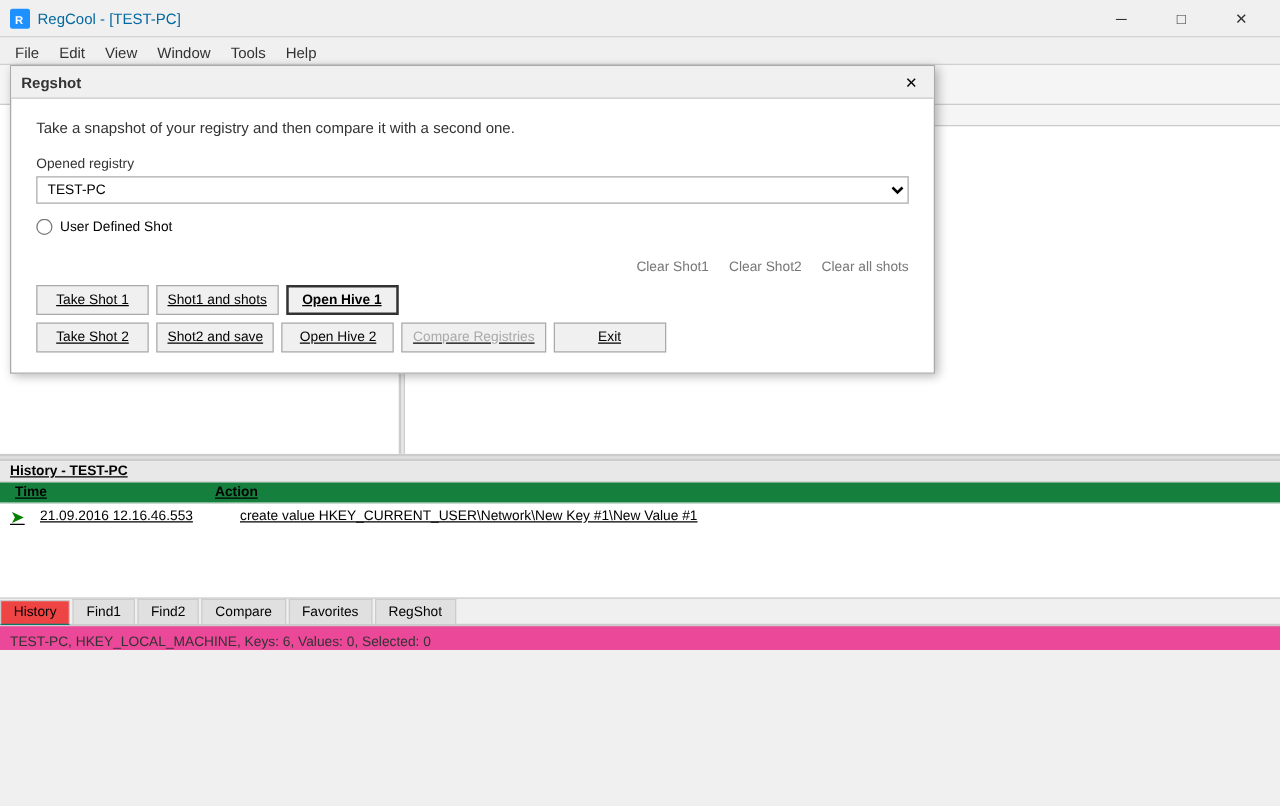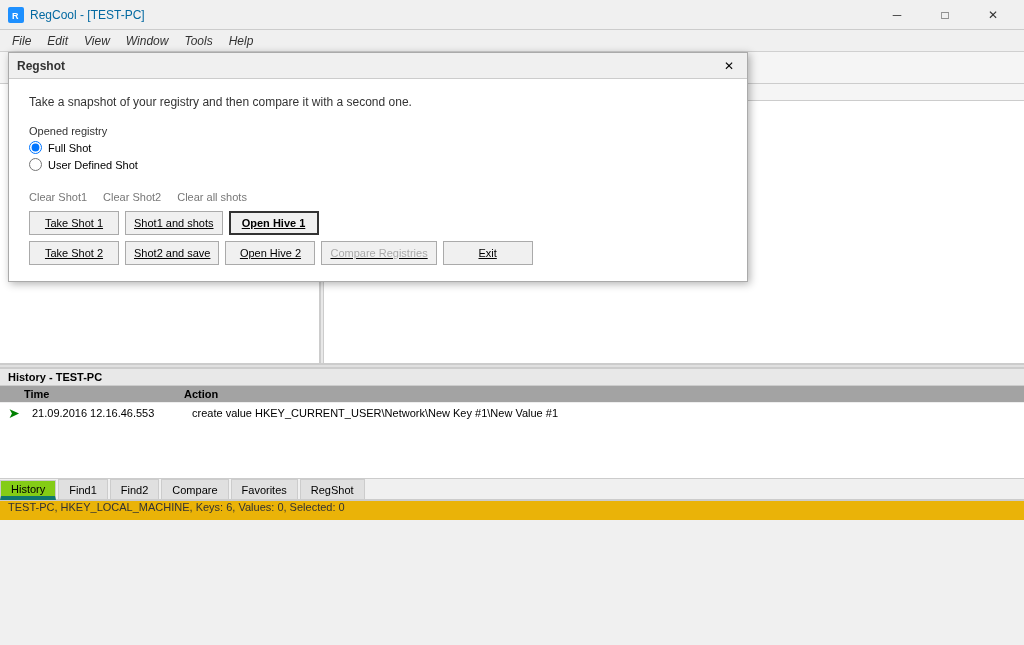--- a/index.html
+++ b/index.html
@@ -54,24 +54,23 @@
       align-items: center;
       justify-content: center;
       color: #333;
     }
 
     
     .menu-bar {
       background: #f0f0f0;
       height: 22px;
       display: flex;
-      align-items: center;
+      align-items: flex-end;
       padding: 0 4px;
       border-bottom: 1px solid #d0d0d0;
-      font-style: italic;
     }
     .menu-item {
       padding: 2px 8px;
       cursor: pointer;
       font-size: 12px;
       color: #333;
     }
 
     
     .toolbar {
@@ -159,25 +158,25 @@
     }
     .history-title {
       background: #e8e8e8;
       padding: 2px 8px;
       font-size: 11px;
       font-weight: bold;
       border-bottom: 1px solid #ccc;
     }
     .history-header {
       display: flex;
-      padding: 2px 24px;
+      padding: 2px 12px;
       font-size: 11px;
       font-weight: bold;
       border-bottom: 1px solid #eee;
-      background: #a3a3a3;
+      background: #15803d;
     }
     .history-col-time { width: 160px; }
     .history-col-action { flex: 1; }
     .history-row {
       display: flex;
       align-items: center;
       padding: 2px 8px;
       font-size: 11px;
     }
     .history-row-icon { width: 16px; margin-right: 4px; color: green; font-size: 14px; }
@@ -197,33 +196,33 @@
       border: 1px solid #ccc;
       border-bottom: none;
       background: #e0e0e0;
       cursor: pointer;
       margin-right: 2px;
       height: 20px;
       display: flex;
       align-items: center;
     }
     .tab.active {
-      background: #84cc16;
-      border-bottom: 4px solid #0f766e;
+      background: #ef4444;
+      border-bottom: 1px solid #0f766e;
       margin-bottom: -1px;
       z-index: 1;
     }
 
     
     .status-bar {
-      background: #eab308;
+      background: #ec4899;
       height: 20px;
       border-top: 1px solid #ccc;
       display: flex;
-      align-items: flex-start;
+      align-items: flex-end;
       padding: 0 8px;
       font-size: 11px;
       color: #333;
     }
 
     
     .modal-overlay {
       position: fixed;
       top: 0; left: 0; right: 0; bottom: 0;
       z-index: 100;
@@ -324,21 +323,21 @@
       border: 1px solid #aaa;
       background: #f0f0f0;
       cursor: pointer;
       font-size: 11px;
       margin-left: 2px;
     }
 
     
     .action-links-row {
       display: flex;
-      justify-content: flex-start;
+      justify-content: flex-end;
       gap: 16px;
       margin-bottom: 8px;
     }
     .action-link {
       font-size: 11px;
       color: #777;
       cursor: pointer;
       text-decoration: none;
     }
 
@@ -459,21 +458,21 @@
       <div class="right-panel-row">
         <div class="col-size">0</div>
         <div class="col-date"></div>
       </div>
     </div>
   </div>
 </div>
 
 <div class="splitter-h"></div>
 
-<div class="history-panel" style="height:110px;">
+<div class="history-panel" style="height:110px;text-decoration:underline;">
   <div class="history-title">History - TEST-PC</div>
   <div class="history-header">
     <div class="history-col-time">Time</div>
     <div class="history-col-action">Action</div>
   </div>
   <div class="history-row">
     <div class="history-row-icon" style="color:green;width:20px;">➤</div>
     <div class="history-col-time">21.09.2016 12.16.46.553</div>
     <div class="history-col-action">create value   HKEY_CURRENT_USER\Network\New Key #1\New Value #1</div>
   </div>
@@ -497,26 +496,27 @@
 
     <div class="dialog-title-bar">
       <span class="dialog-title-text">Regshot</span>
       <button class="dialog-close-btn">✕</button>
     </div>
 
     <div class="dialog-body">
       <p class="dialog-description">Take a snapshot of your registry and then compare it with a second one.</p>
 
       <div class="dialog-field-label">Opened registry</div>
+      <div class="dialog-dropdown-row">
+        <select class="dialog-dropdown">
+          <option>TEST-PC</option>
+        </select>
+      </div>
 
       <div class="radio-group">
-        <div class="radio-item">
-          <input type="radio" name="shot-type" checked="" style="">
-          <span>Full Shot</span>
-        </div>
         <div class="radio-item">
           <input type="radio" name="shot-type" style="">
           <span>User Defined Shot</span>
         </div>
       </div>
 
 
       <div style="margin-top:20px;">
         <div class="action-links-row">
           <a class="action-link">Clear Shot1</a>

